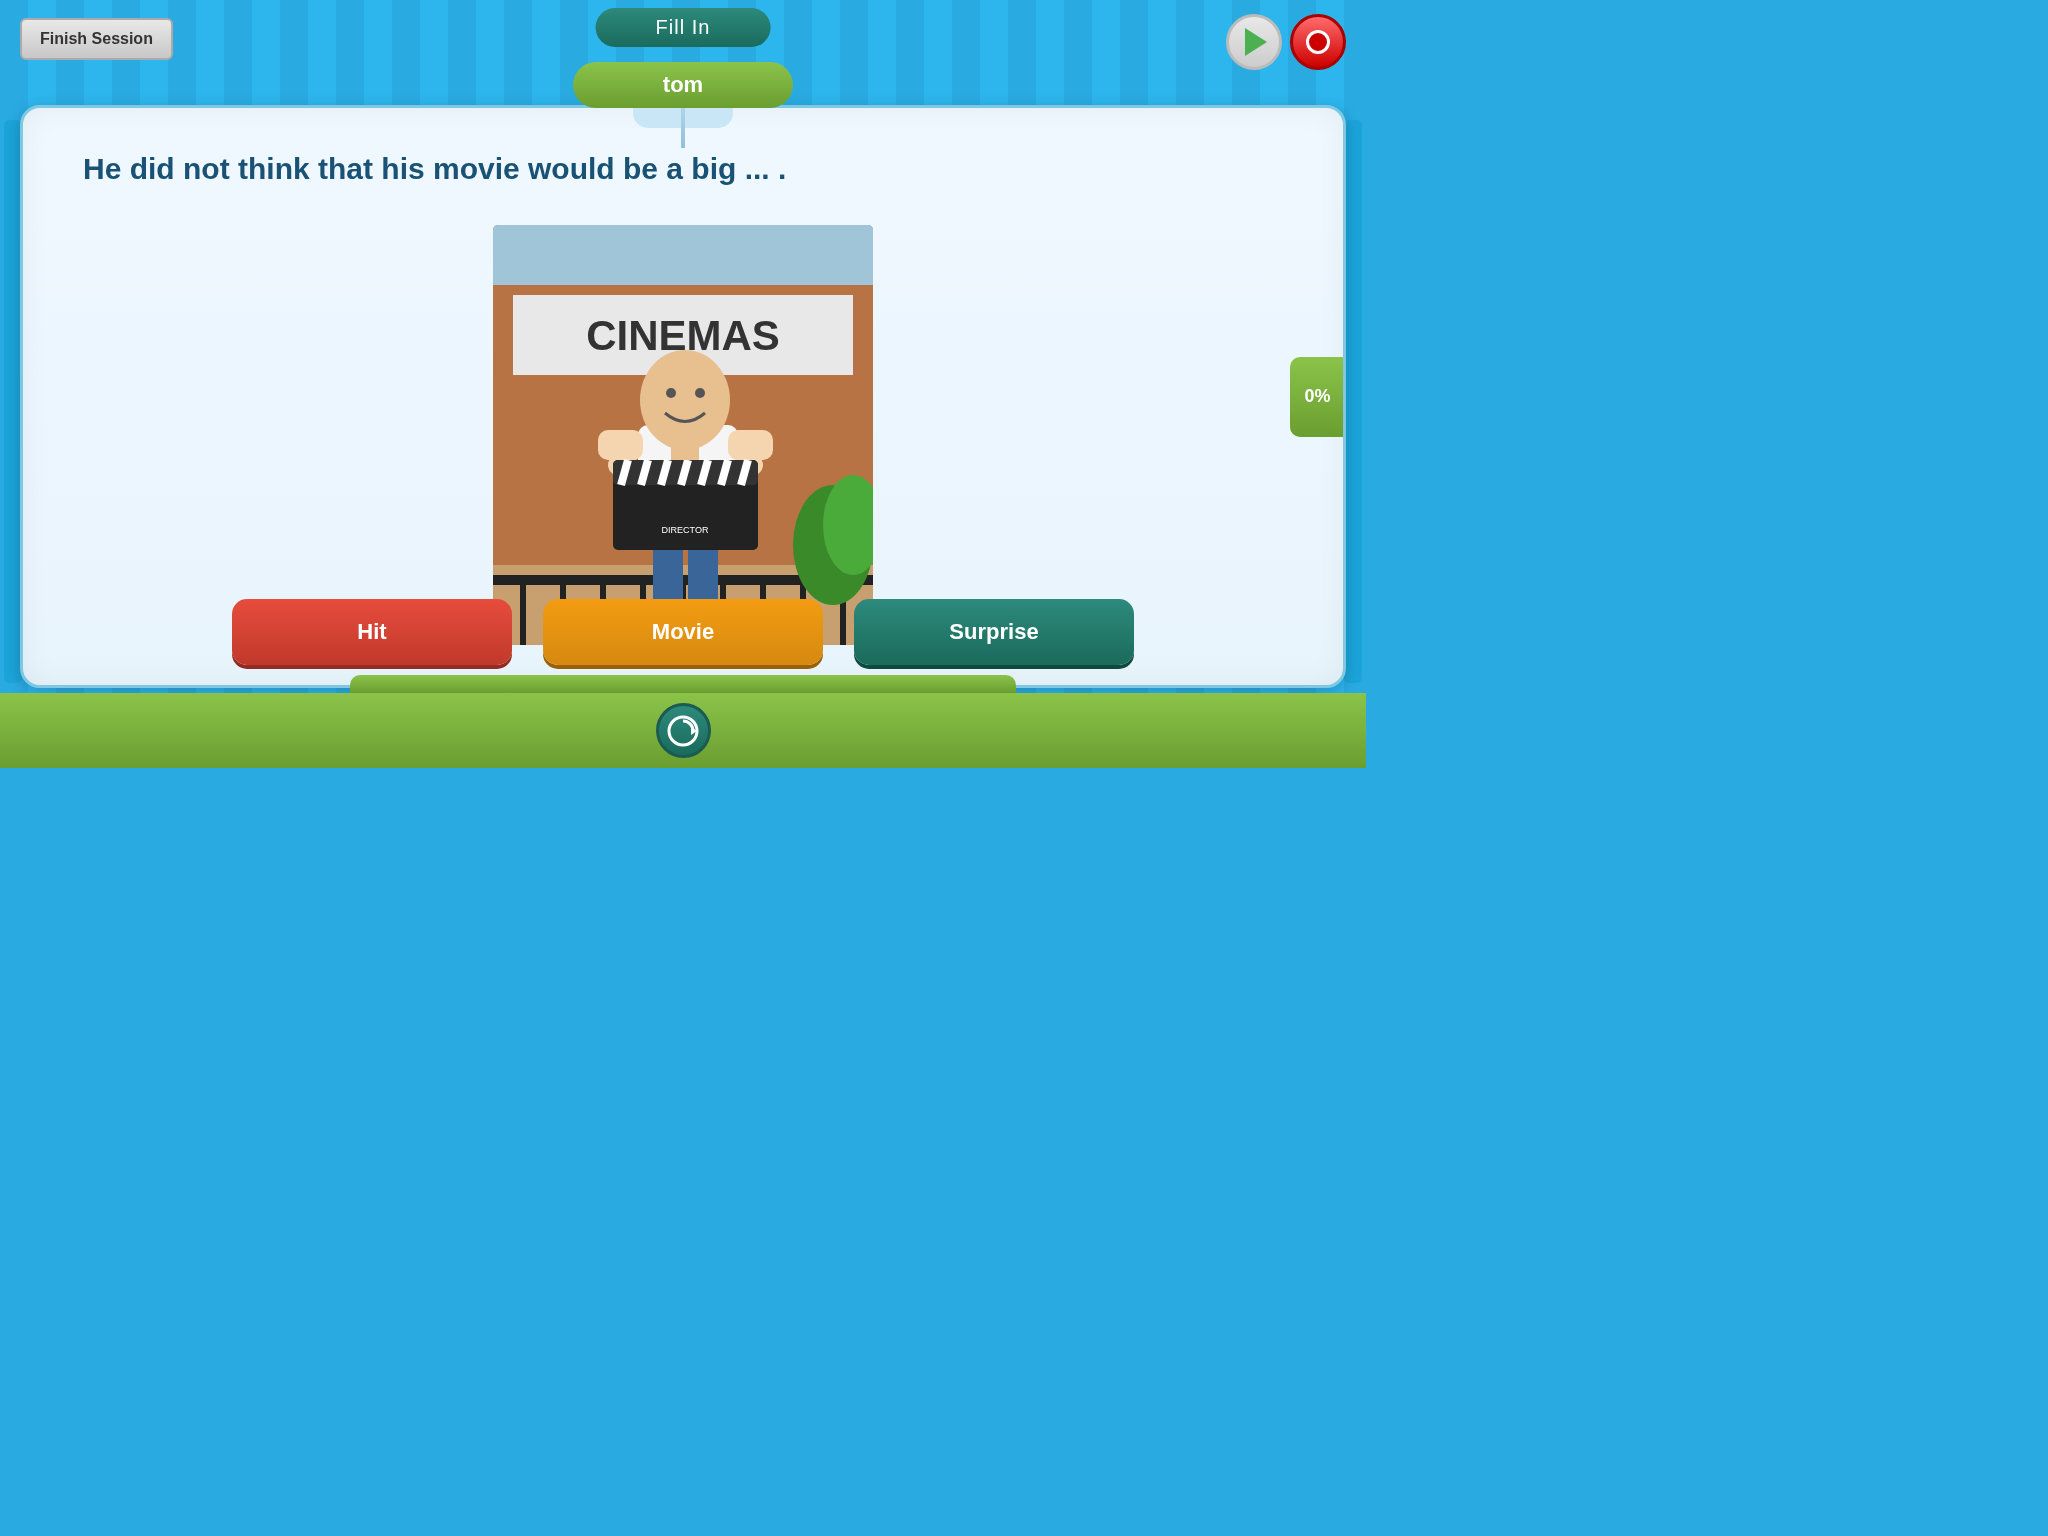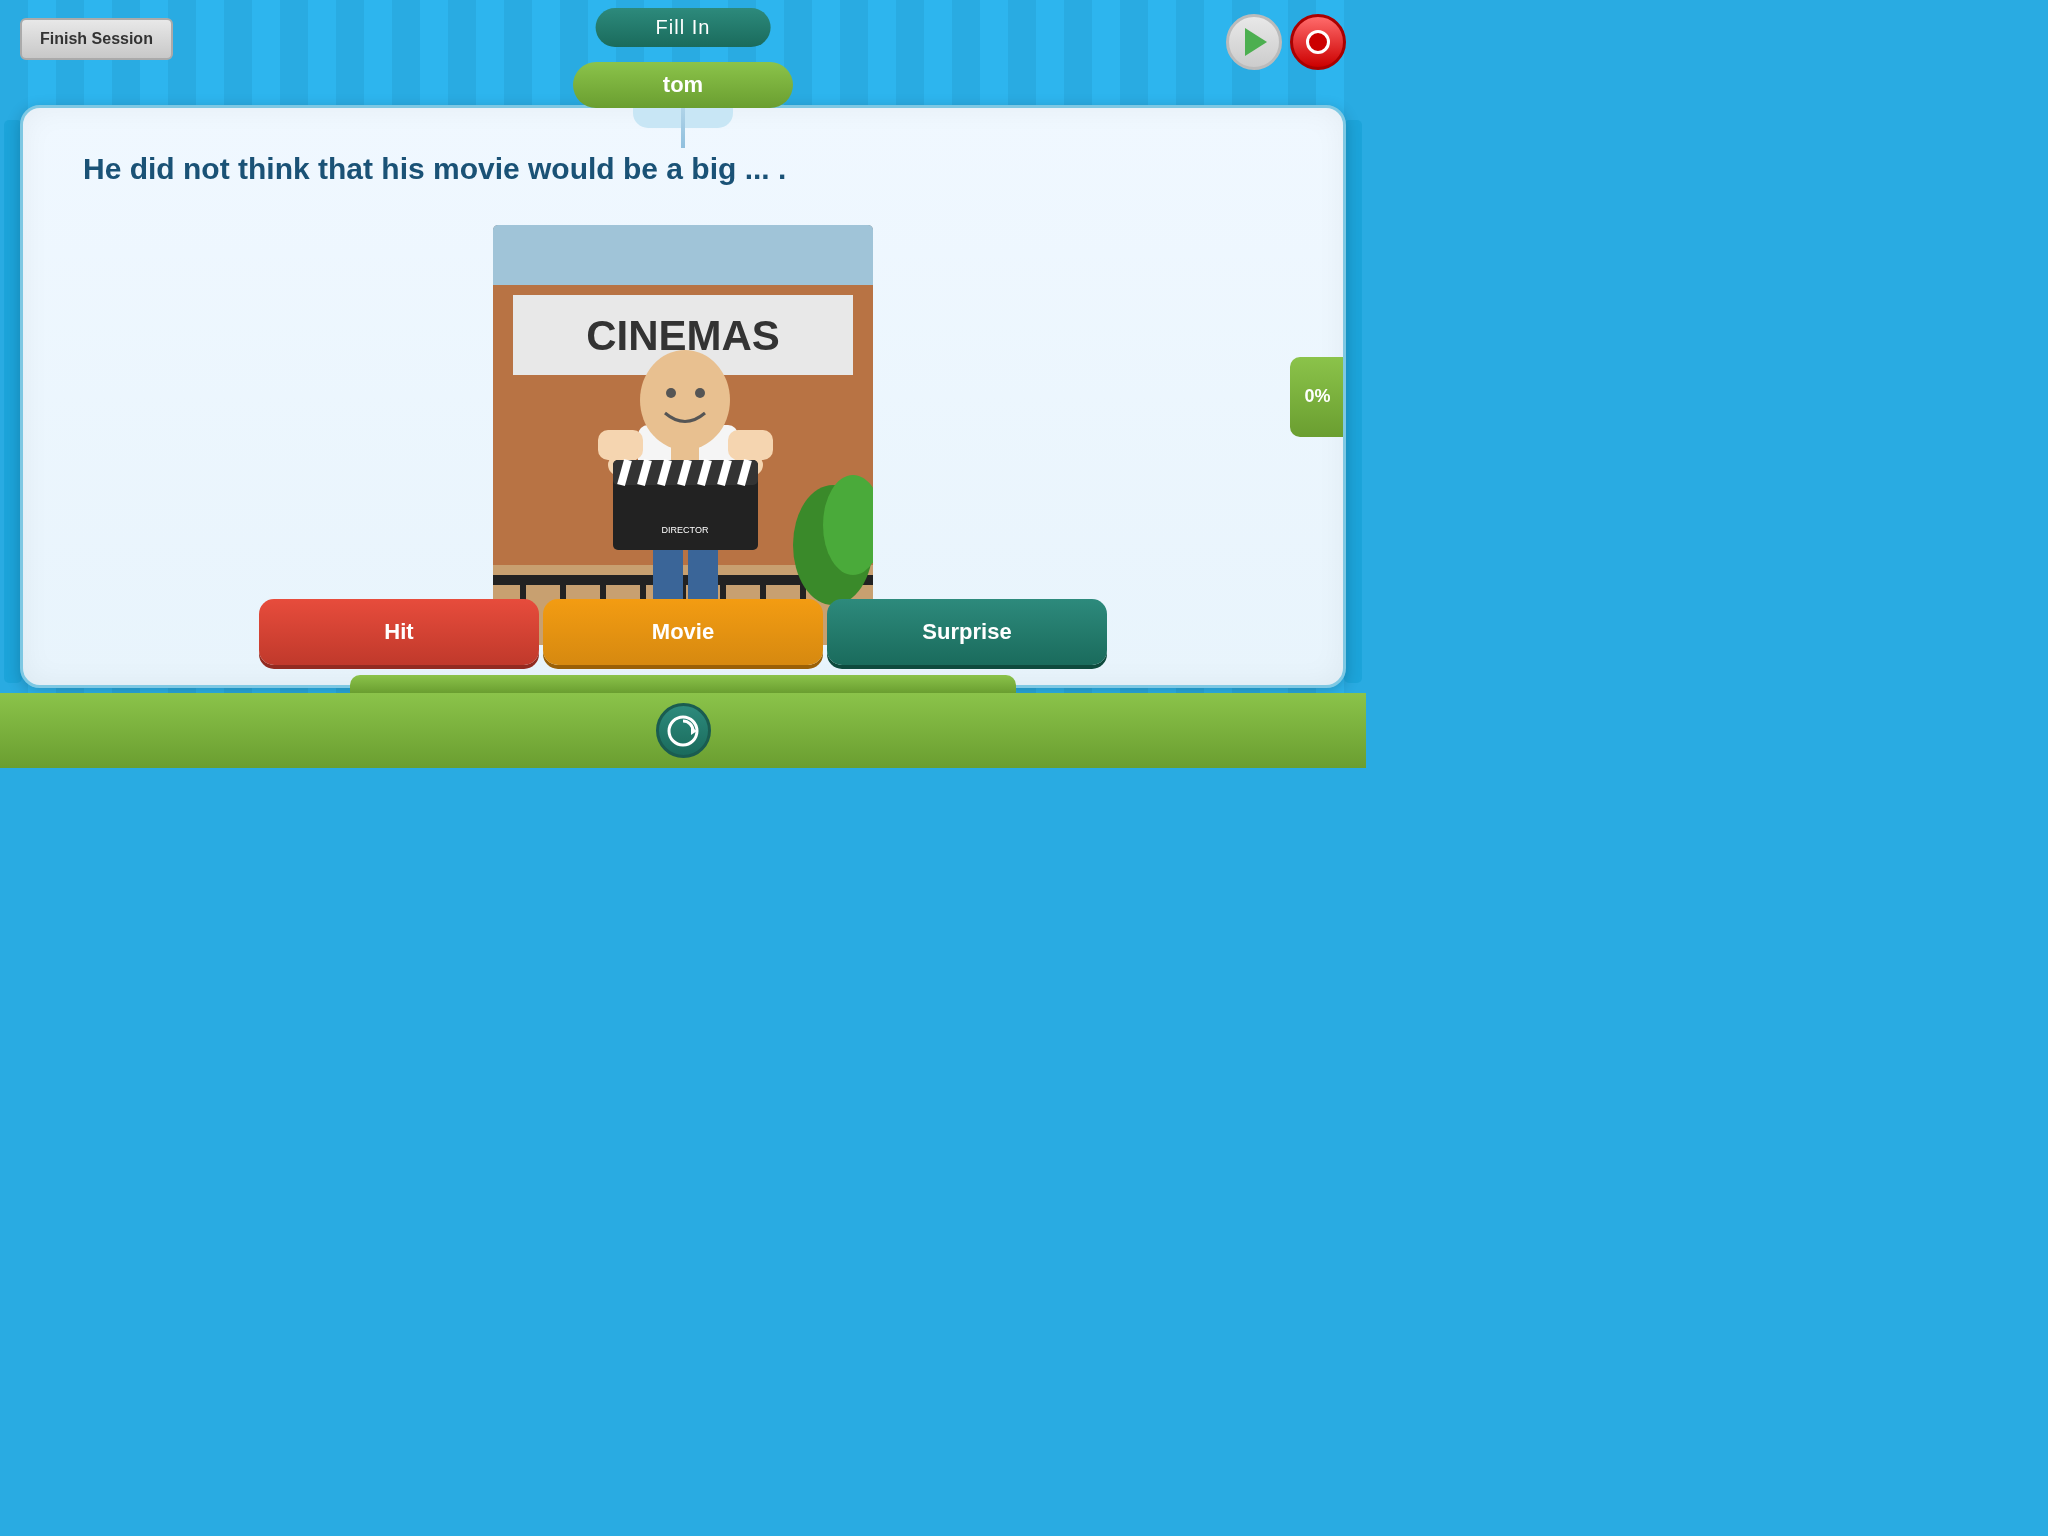--- a/index.html
+++ b/index.html
@@ -210,21 +210,21 @@
       height: 100%;
     }
 
     
     .answer-buttons {
       position: absolute;
       bottom: 20px;
       left: 60px;
       right: 60px;
       display: flex;
-      gap: 4px;
+      gap: 31px;
       justify-content: center;
     }
 
     .answer-btn {
       flex: 1;
       max-width: 280px;
       padding: 20px 10px;
       border-radius: 15px;
       border: none;
       font-size: 22px;

